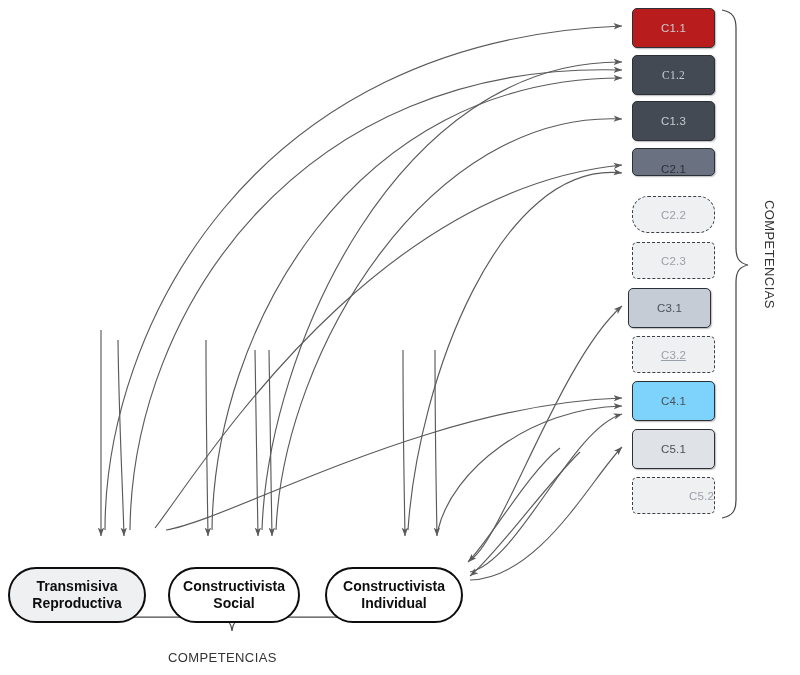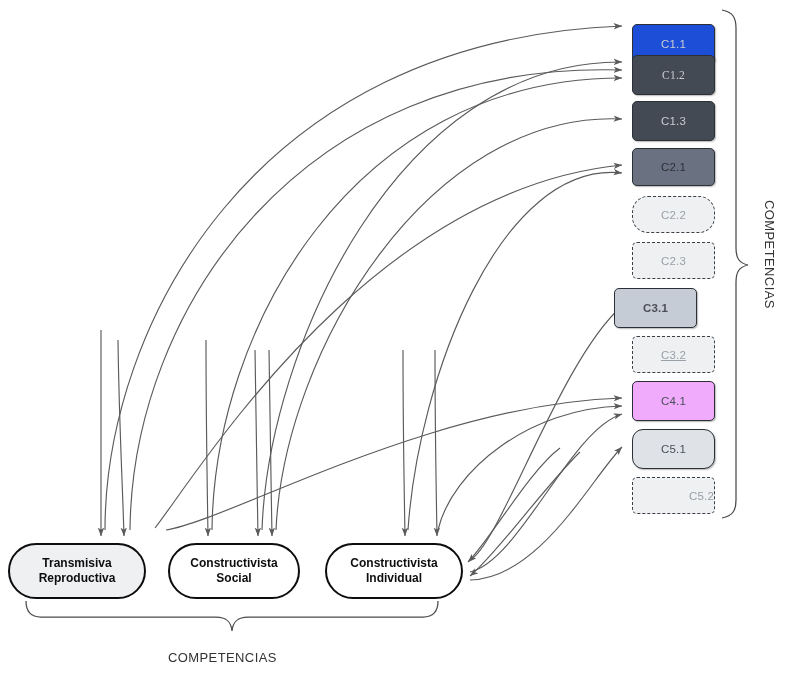--- a/index.html
+++ b/index.html
@@ -50,25 +50,26 @@
   }
   .concept-node {
     position: absolute;
     box-sizing: border-box;
     border: 2.2px solid #0d0d0d;
     border-radius: 30px;
     display: flex;
     align-items: center;
     justify-content: center;
     text-align: center;
-    font-size: 12px;
+    font-size: 14px;
     font-weight: bold;
     color: #0d0d0d;
     line-height: 1.25;
     user-select: none;
+    margin-top: 24px;
   }
   .group-label {
     position: absolute;
     font-size: 13px;
     color: #333333;
     letter-spacing: 0.4px;
     user-select: none;
   }
   .group-label.vertical {
     writing-mode: vertical-rl;
@@ -141,57 +142,57 @@
                L 216 617
                C 226 617 231 621 232 631
                C 233 621 238 617 248 617
                L 423 617
                C 433 617 438 612 438 601"></path>
     </g>
   </svg>
 
   <div>
 
-    <div class="comp-box solid" style="left:632px; top:8px;   width:83px; height:40px; background:#1d4ed8; color:#c9ccd1;margin-top:16px;">
+    <div class="comp-box solid" style="left:632px; top:8px;   width:83px; height:40px; background:#b91c1c; color:#c9ccd1;">
       <span>C1.1</span>
     </div>
 
     <div class="comp-box solid" style="left:632px; top:55px;  width:83px; height:40px; background:#434a54; color:#c9ccd1;font-family:Liberation Serif, serif;">
       <span>C1.2</span>
     </div>
 
     <div class="comp-box solid" style="left:632px; top:101px; width:83px; height:40px; background:#434a54; color:#c9ccd1;">
       <span>C1.3</span>
     </div>
 
-    <div class="comp-box solid" style="left:632px; top:148px; width:83px; height:38px; background:#6a7282; color:#2b2f36;">
+    <div class="comp-box solid" style="left:632px; top:148px; width:83px; height:28px; background:#6a7282; color:#2b2f36;align-items:flex-end;">
       <span>C2.1</span>
     </div>
 
     <div class="comp-box dashed" style="left:632px; top:196px; width:83px; height:37px;border-radius:16px;">
       <span>C2.2</span>
     </div>
 
     <div class="comp-box dashed" style="left:632px; top:242px; width:83px; height:37px;">
       <span>C2.3</span>
     </div>
 
-    <div class="comp-box solid" style="left:614px; top:288px; width:83px; height:40px; background:#c6ccd6; color:#4a4f57;font-weight:bold;">
+    <div class="comp-box solid" style="left:628px; top:288px; width:83px; height:40px; background:#c6ccd6; color:#4a4f57;">
       <span>C3.1</span>
     </div>
 
     <div class="comp-box dashed" style="left:632px; top:336px; width:83px; height:37px;text-decoration:underline;">
       <span>C3.2</span>
     </div>
 
-    <div class="comp-box solid" style="left:632px; top:381px; width:83px; height:40px; background:#f0abfc; color:#4a4f57;">
+    <div class="comp-box solid" style="left:632px; top:381px; width:83px; height:40px; background:#7dd3fc; color:#4a4f57;">
       <span>C4.1</span>
     </div>
 
-    <div class="comp-box solid" style="left:632px; top:429px; width:83px; height:40px; background:#dfe3e8; color:#4a4f57;border-radius:11px;">
+    <div class="comp-box solid" style="left:632px; top:429px; width:83px; height:40px; background:#dfe3e8; color:#4a4f57;">
       <span>C5.1</span>
     </div>
 
     <div class="comp-box dashed" style="left:632px; top:477px; width:83px; height:37px;justify-content:flex-end;">
       <span>C5.2</span>
     </div>
   </div>
 
   <div>
 

